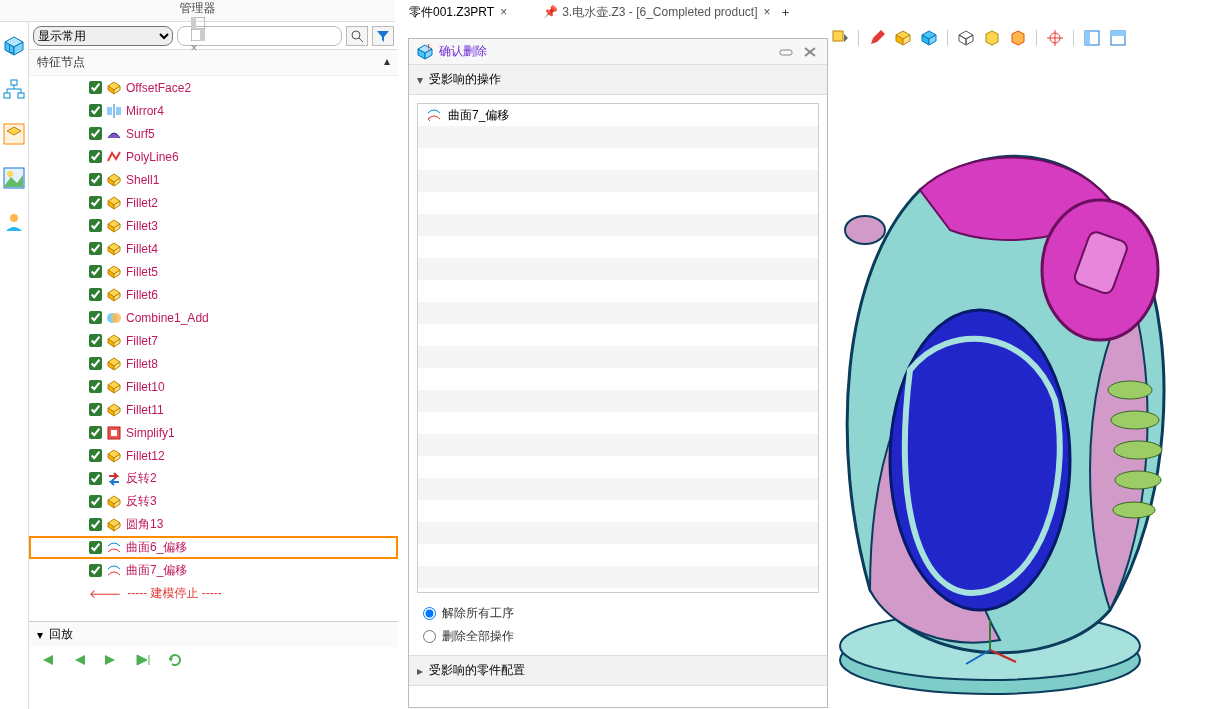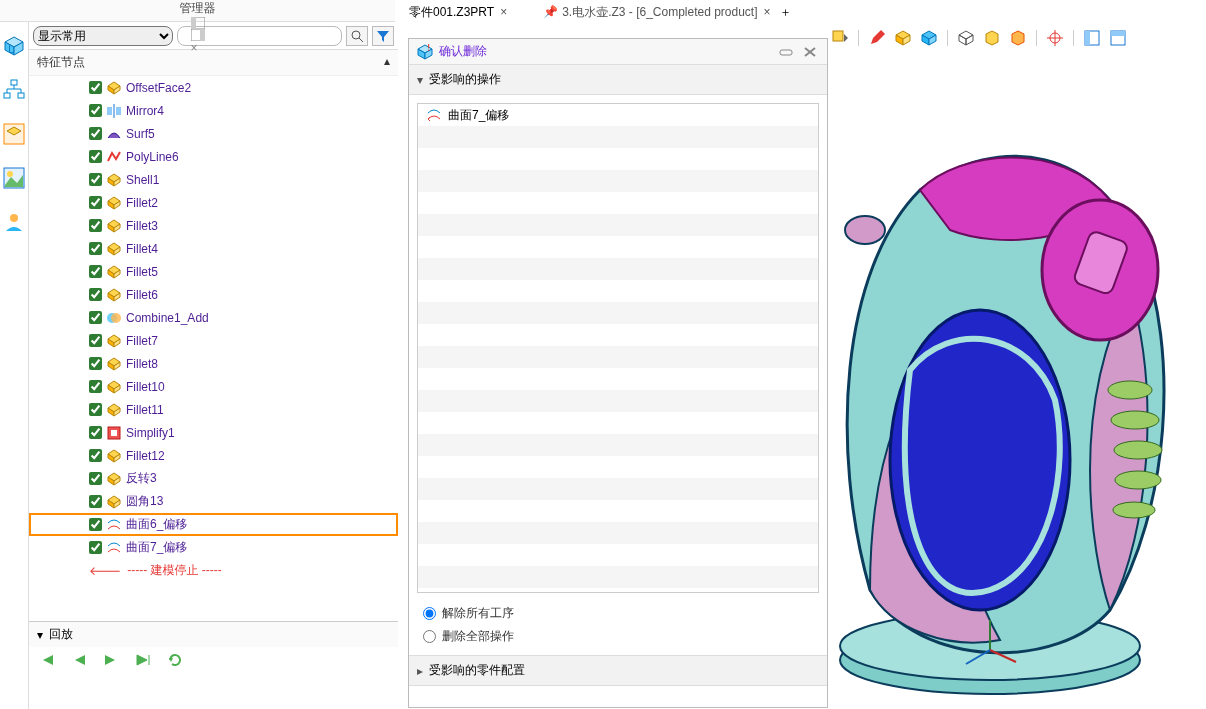--- a/index.html
+++ b/index.html
@@ -32,21 +32,21 @@
   .filter-row select { width: 140px; }
   .filter-row input { flex: 1; border: 1px solid #bbb; padding: 0 4px; }
   .filter-row .searchbtn, .filter-row .funnel { width: 22px; height: 20px; border: 1px solid #bbb; display: flex; align-items: center; justify-content: center; background: #f5f5f5; }
 
   .section-label { background: #fafafa; padding: 4px 8px; border-bottom: 1px solid #eee; color: #333; }
   .tree-scroll { height: 545px; overflow-y: scroll; }
   .node { height: 23px; display: flex; align-items: center; padding-left: 60px; gap: 4px; }
   .node.selected { border: 2px solid #ff8c00; padding-left: 58px; }
   .node input[type=checkbox] { accent-color: #2e7d32; }
   .node .icon-slot { width: 16px; height: 16px; display: flex; align-items: center; justify-content: center; }
-  .node .nm { color: #4c1d95; }
+  .node .nm { color: #be185d; }
   .stopline { padding-left: 60px; color: #e53935; display: flex; align-items: center; height: 23px; gap: 6px; }
 
   .playback-bar { border-top: 1px solid #ccc; }
   .playback-title { display: flex; align-items: center; padding: 4px 8px; background: #fafafa; }
   .playback-title .chev { margin-right: 6px; }
   .playback-ctrls { display: flex; gap: 12px; padding: 6px 10px 4px 10px; }
   .pbtn { width: 20px; height: 16px; }
 
   
   .dlg { position: absolute; left: 408px; top: 38px; width: 420px; height: 670px; background: #fff; border: 1px solid #bbb; display: flex; flex-direction: column; }
@@ -413,20 +413,30 @@
           <div class="node">
             <input type="checkbox" checked="" style="">
             <span class="icon-slot">
               <svg width="16" height="16">
                 <polygon points="8,2 14,6 8,10 2,6" fill="#ffd54f" stroke="#b8860b"></polygon>
                 <polygon points="2,6 8,10 8,14 2,10" fill="#ffb300" stroke="#b8860b"></polygon>
                 <polygon points="14,6 8,10 8,14 14,10" fill="#ffe082" stroke="#b8860b"></polygon>
               </svg>
             </span>
             <span class="nm">Fillet12</span>
+          </div>
+          <div class="node">
+            <input type="checkbox" checked="" style="">
+            <span class="icon-slot">
+              <svg width="16" height="16">
+                <path d="M3 5 H11 L8 2 M11 5 L8 8" fill="none" stroke="#d32f2f" stroke-width="2"></path>
+                <path d="M13 11 H5 L8 14 M5 11 L8 8" fill="none" stroke="#1976d2" stroke-width="2"></path>
+              </svg>
+            </span>
+            <span class="nm">反转2</span>
           </div>
           <div class="node">
             <input type="checkbox" checked="" style="">
             <span class="icon-slot">
               <svg width="16" height="16">
                 <polygon points="8,2 14,6 8,10 2,6" fill="#ffd54f" stroke="#b8860b"></polygon>
                 <polygon points="2,6 8,10 8,14 2,10" fill="#ffb300" stroke="#b8860b"></polygon>
                 <polygon points="14,6 8,10 8,14 14,10" fill="#ffe082" stroke="#b8860b"></polygon>
               </svg>
             </span>

